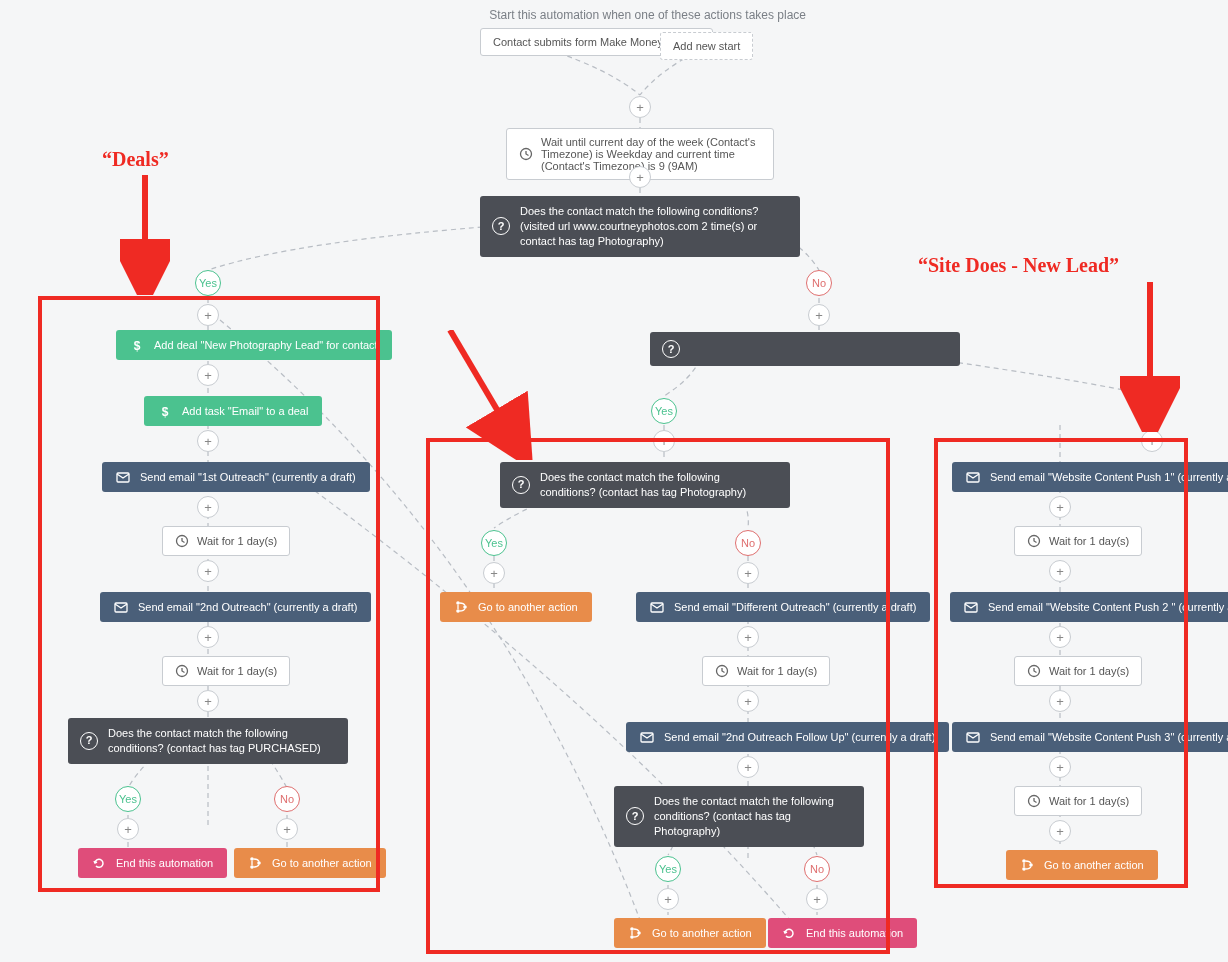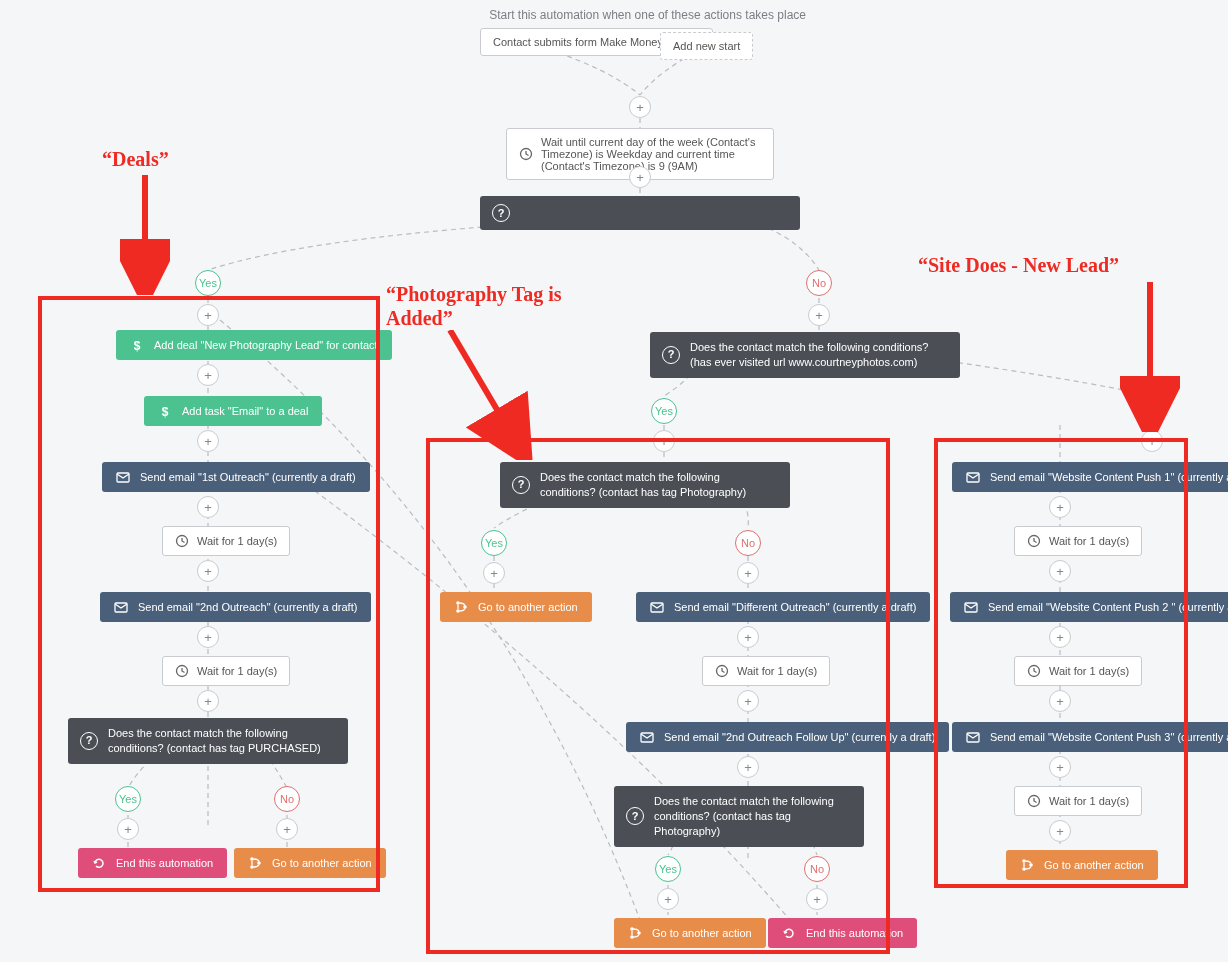--- a/index.html
+++ b/index.html
@@ -203,20 +203,21 @@
           <use href="#i-clock"></use>
         </svg>
       </span>
     <span style="white-space:normal">Wait until current day of the week (Contact's Timezone) is Weekday and current time (Contact's Timezone) is 9 (9AM)</span>
   </div>
 
   <div class="plus" style="left:629px; top:166px;">+</div>
 
   <div class="cond-box" style="left:480px; top:196px; width:320px;">
     <span class="q">?</span>
+    <span>Does the contact match the following conditions? (visited url www.courtneyphotos.com 2 time(s) or contact has tag Photography)</span>
   </div>
 
   <div class="yesno yes" style="left:195px; top:270px;">Yes</div>
   <div class="plus" style="left:197px; top:304px;">+</div>
 
   <div class="yesno no" style="left:806px; top:270px;">No</div>
   <div class="plus" style="left:808px; top:304px;">+</div>
 
   <div class="action-box green" style="left:116px; top:330px;">
     <span class="ic">
@@ -300,21 +301,20 @@
     <span class="ic">
         <svg viewBox="0 0 14 14">
           <use href="#i-branch"></use>
         </svg>
       </span>
     <span>Go to another action</span>
   </div>
 
   <div class="cond-box" style="left:650px; top:332px; width:310px;">
     <span class="q">?</span>
-    <span>Does the contact match the following conditions? (has ever visited url www.courtneyphotos.com)</span>
   </div>
 
   <div class="yesno yes" style="left:651px; top:398px;">Yes</div>
   <div class="plus" style="left:653px; top:430px;">+</div>
 
   <div class="yesno no" style="left:1139px; top:398px;">No</div>
   <div class="plus" style="left:1141px; top:430px;">+</div>
 
   <div class="cond-box" style="left:500px; top:462px; width:290px;">
     <span class="q">?</span>
@@ -460,21 +460,20 @@
       </span>
     <span>Go to another action</span>
   </div>
 
   <div class="anno" style="left:102px; top:148px;">“Deals”</div>
   <svg class="arrow-svg" style="left:120px; top:175px;" width="50" height="120">
     <line x1="25" y1="0" x2="25" y2="100" stroke="#ef2a23" stroke-width="6" marker-end="url(#redarrow)"></line>
   </svg>
   <div class="red-box" style="left:38px; top:296px; width:342px; height:596px;"></div>
 
-  <div class="anno" style="left:386px; top:282px; width:190px; line-height:1.2;">“Photography Tag is Added”</div>
   <svg class="arrow-svg" style="left:420px; top:330px;" width="120" height="130">
     <line x1="30" y1="0" x2="95" y2="110" stroke="#ef2a23" stroke-width="6" marker-end="url(#redarrow)"></line>
   </svg>
   <div class="red-box" style="left:426px; top:438px; width:464px; height:516px;"></div>
 
   <div class="anno" style="left:918px; top:254px;">“Site Does - New Lead”</div>
   <svg class="arrow-svg" style="left:1120px; top:282px;" width="60" height="150">
     <line x1="30" y1="0" x2="30" y2="130" stroke="#ef2a23" stroke-width="6" marker-end="url(#redarrow)"></line>
   </svg>
   <div class="red-box" style="left:934px; top:438px; width:254px; height:450px;"></div>

